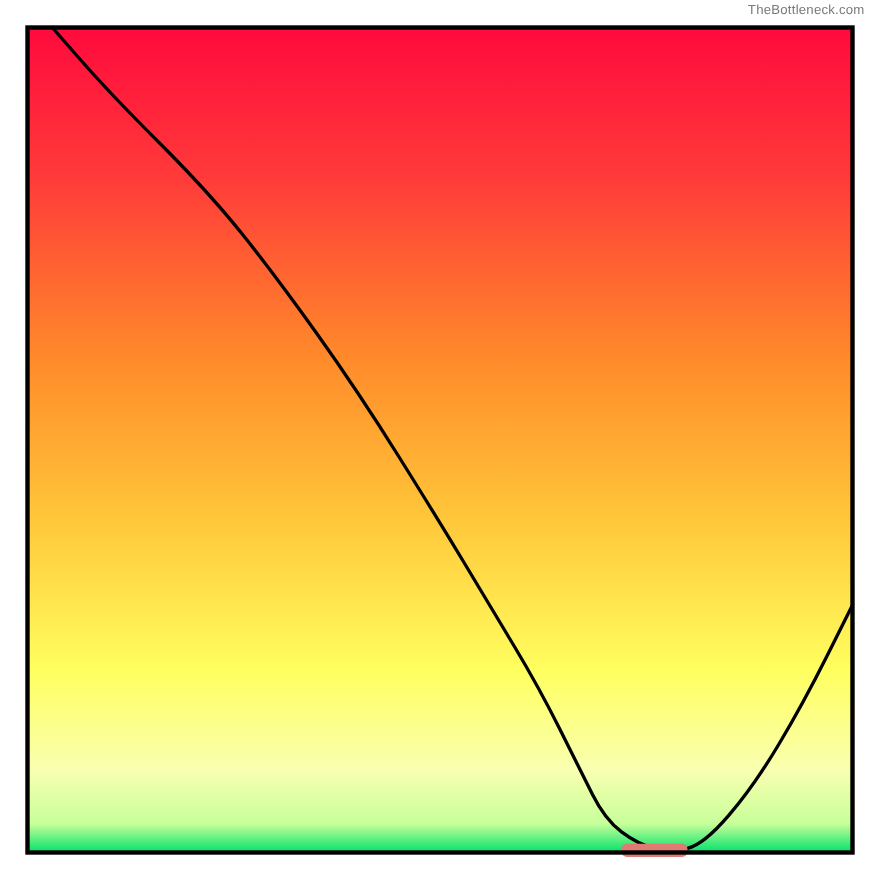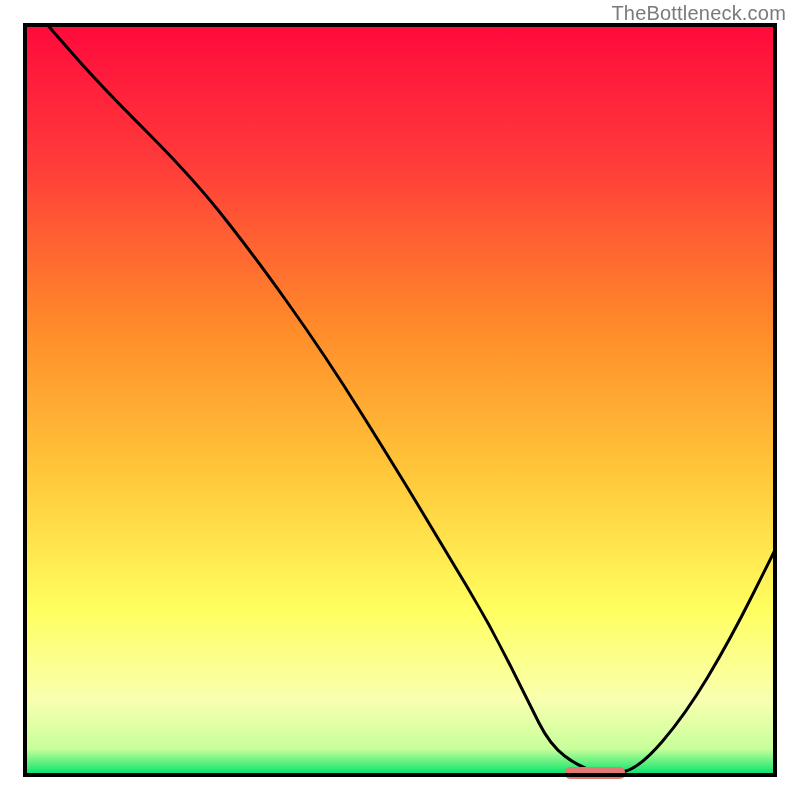--- a/index.html
+++ b/index.html
@@ -12,21 +12,21 @@
   }
   #chart-container {
     position: relative;
     width: 800px;
     height: 800px;
   }
   #watermark {
     position: absolute;
     top: 2px;
     right: 14px;
-    font-size: 20px;
+    font-size: 12px;
     color: #7a7a7a;
     font-weight: 500;
     letter-spacing: 0.2px;
     z-index: 10;
   }
   svg {
     display: block;
   }
 </style>
 </head>

